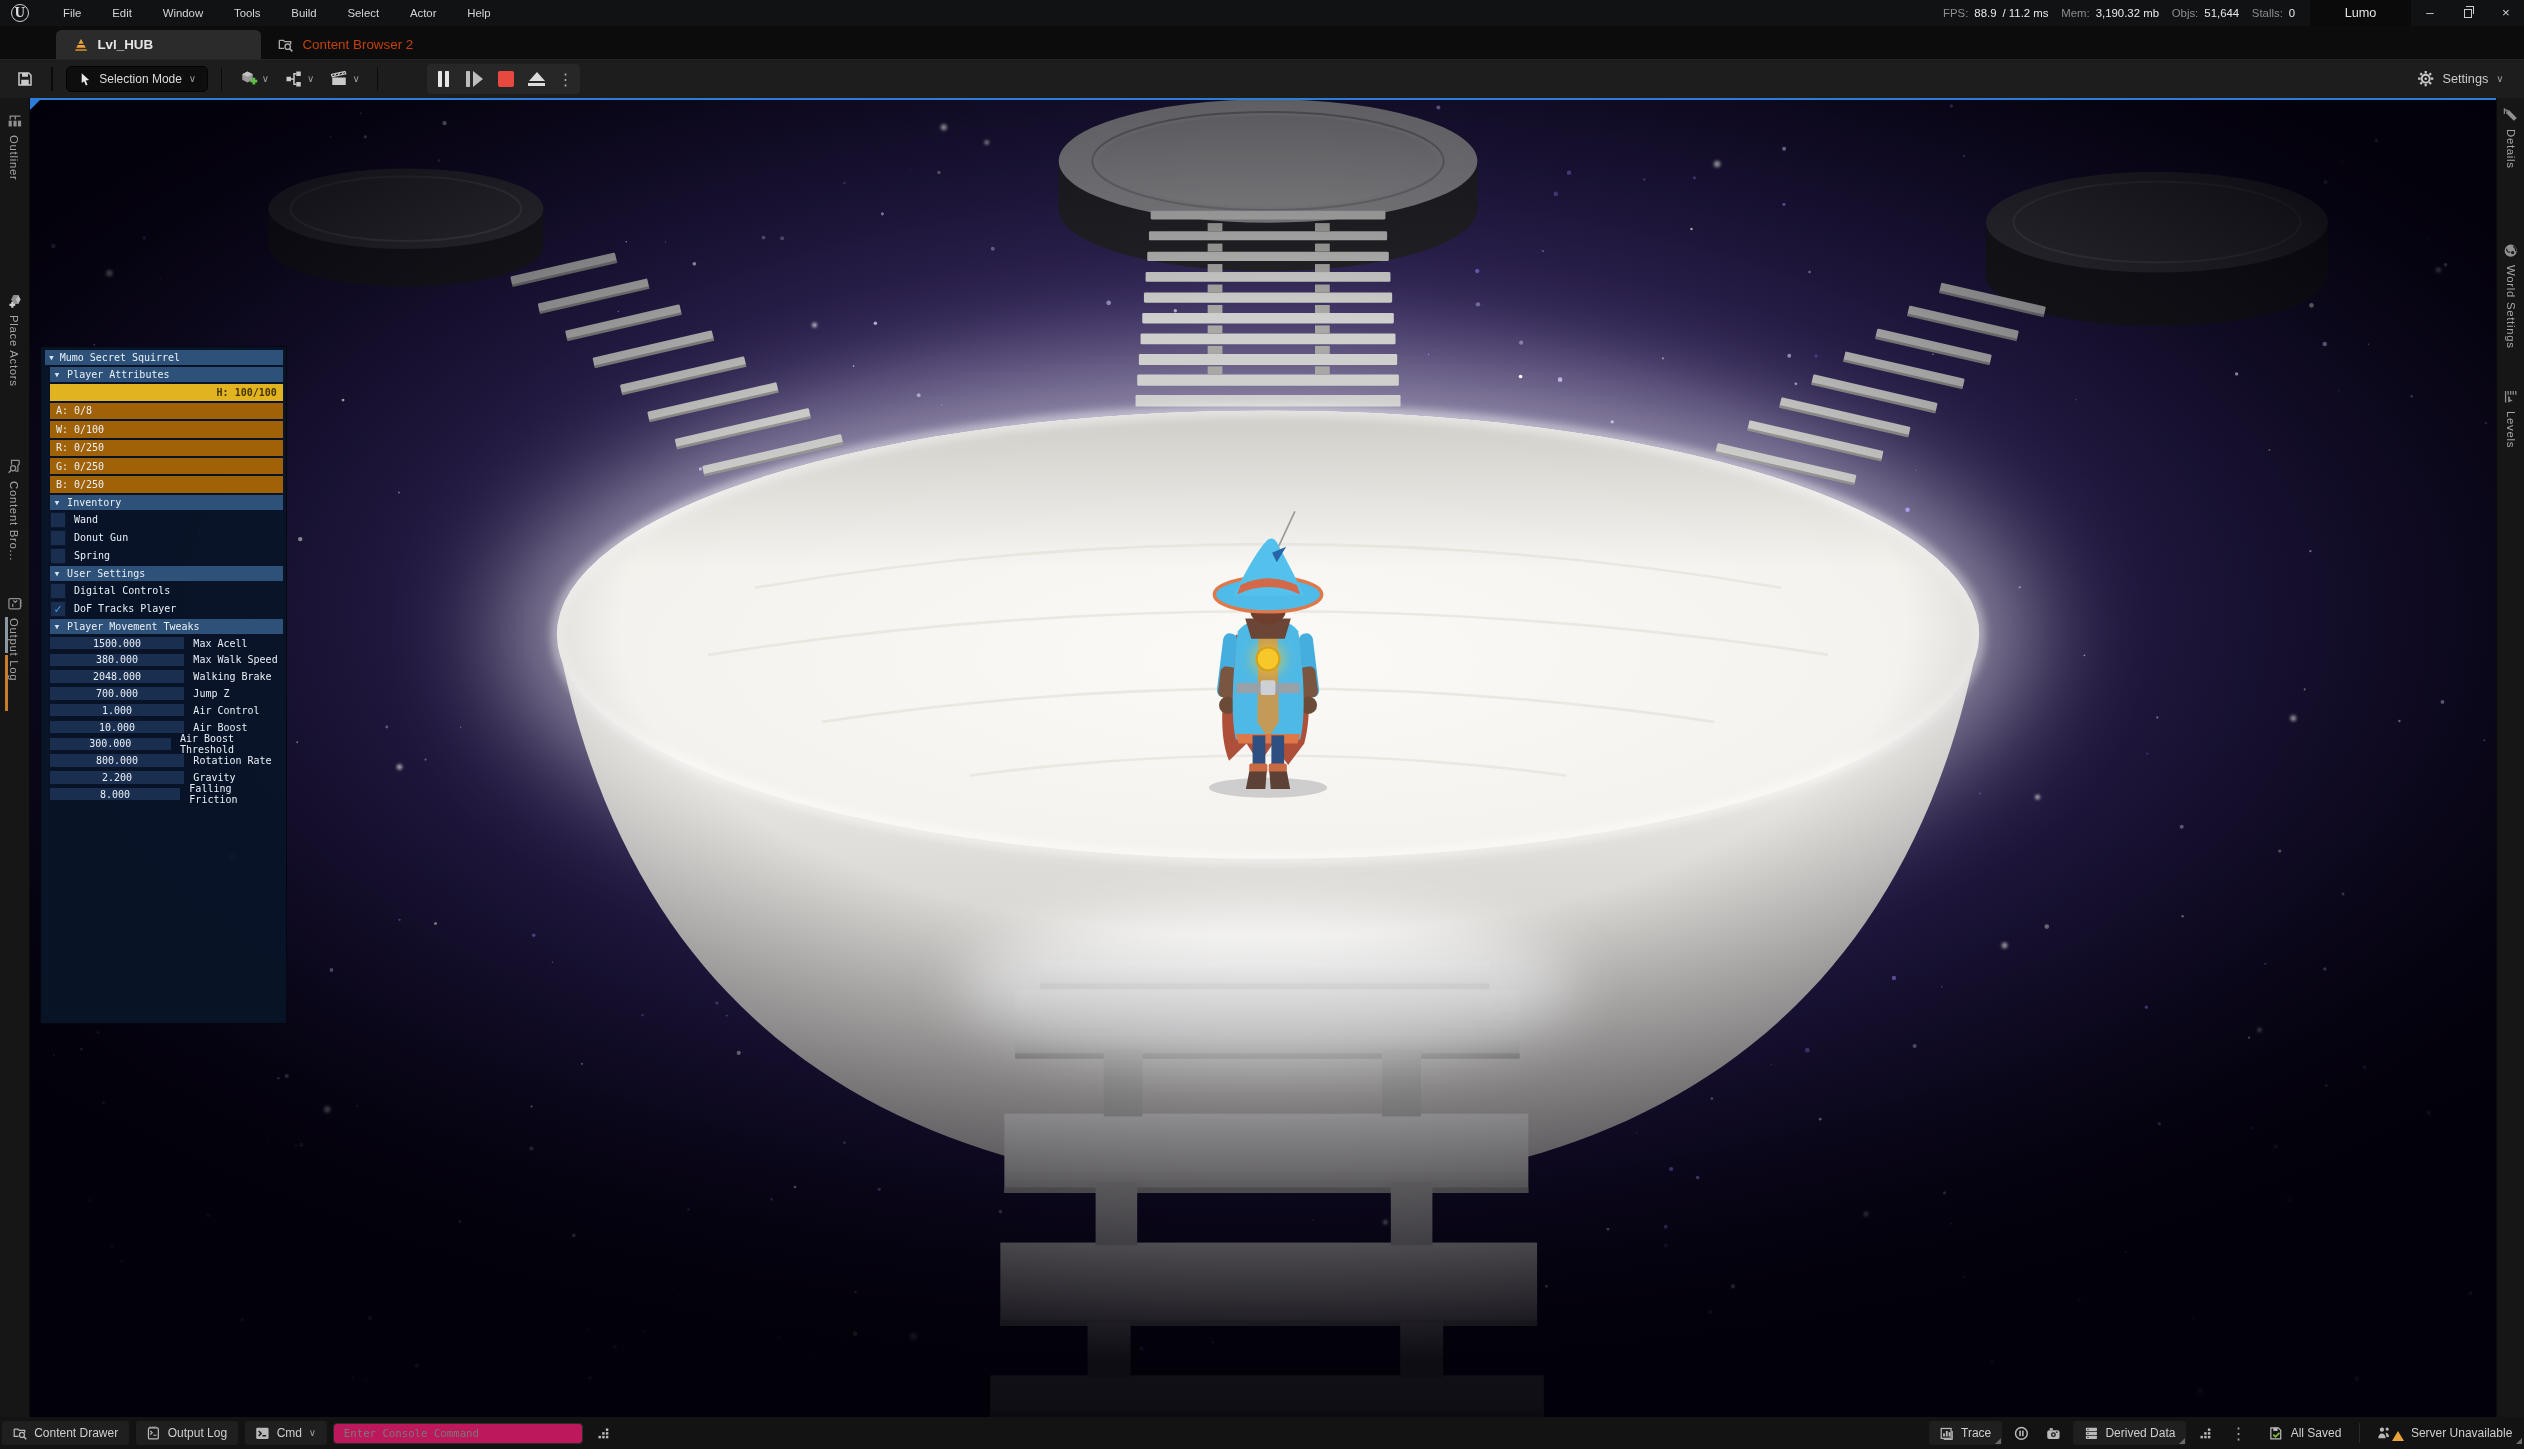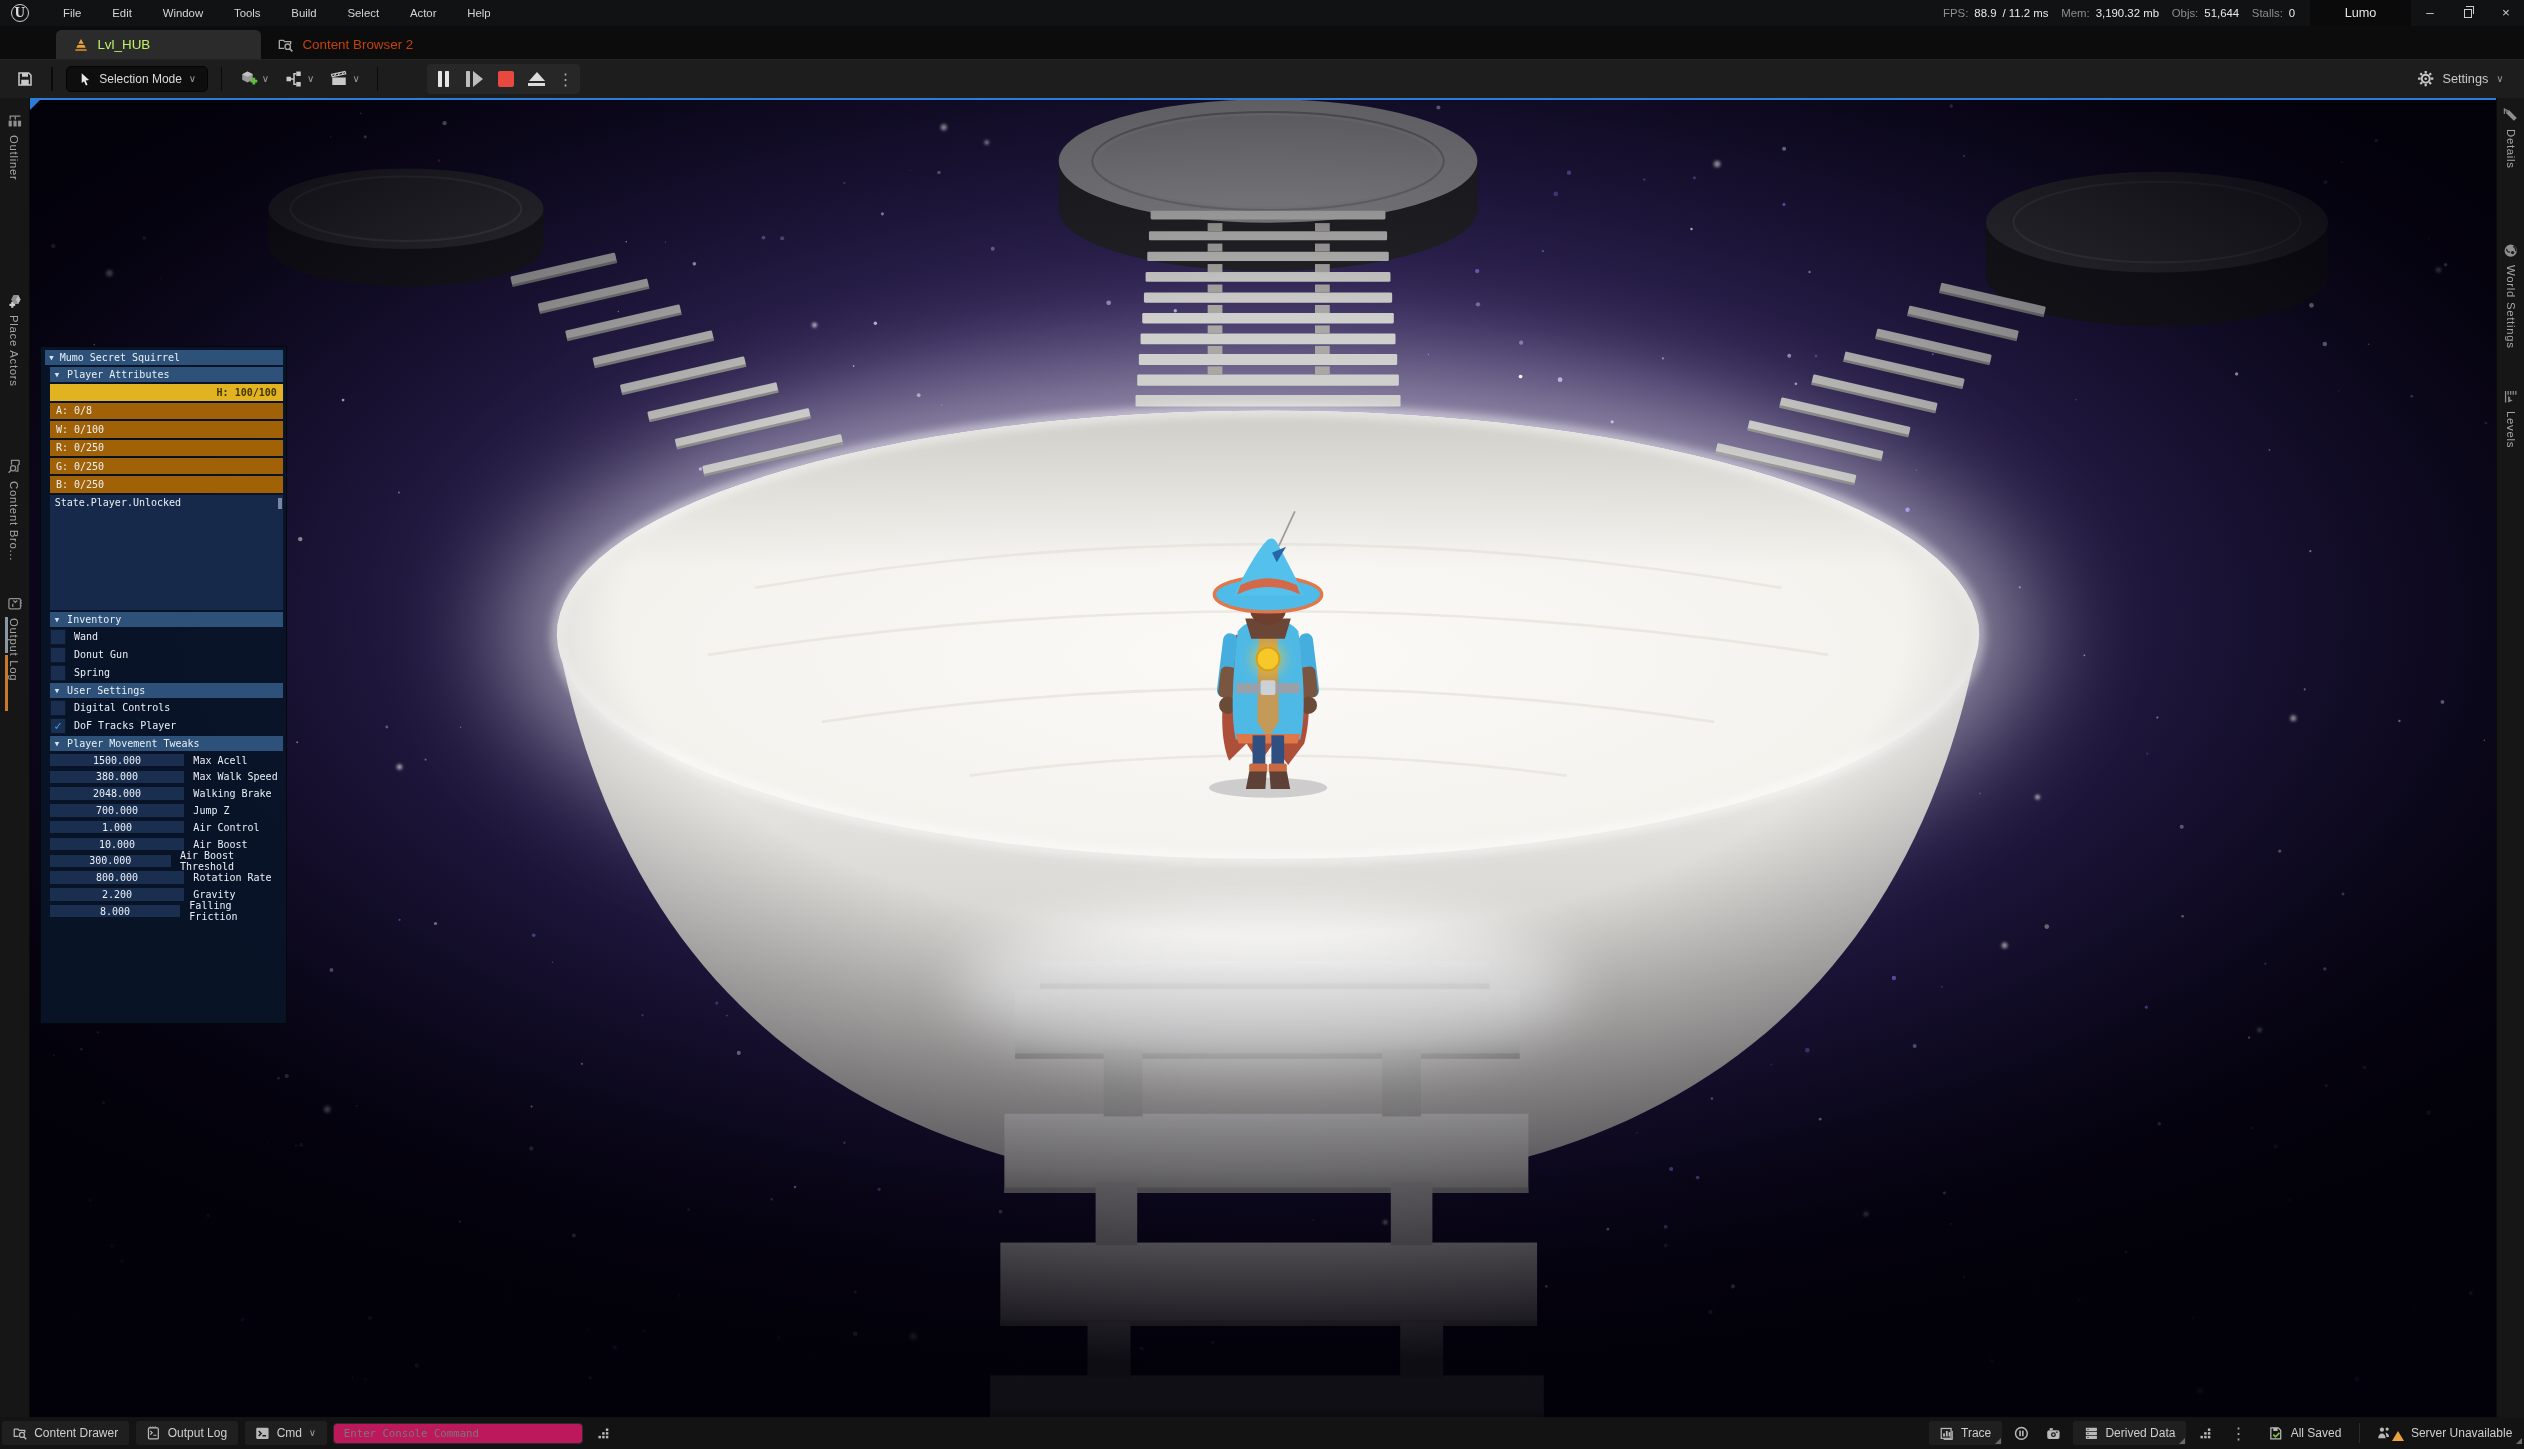--- a/index.html
+++ b/index.html
@@ -16,21 +16,21 @@
   .stat-value{color:#e9e9e9;}
   .project-box{height:25.5px;min-width:101px;background:#0a0a0b;color:#e4e4e4;font-size:12.7px;display:flex;align-items:center;justify-content:center;padding:0 20px;}
   .winbtns{display:flex;height:25.5px;}
   .winbtn{width:38px;display:flex;align-items:center;justify-content:center;color:#d0d0d0;font-size:13.4px;}
   .restore-glyph{width:8.7px;height:8.7px;border:1.3px solid #cdcdcd;position:relative;margin-top:2px;}
   .restore-glyph i{position:absolute;left:1.3px;top:-4px;width:8px;height:8px;border:1.3px solid #cdcdcd;border-bottom:none;border-left:none;display:block;}
 
   
   .tabbar{position:absolute;left:0;top:25.5px;width:100%;height:34px;background:#0c0c0d;display:flex;align-items:flex-end;padding-left:56px;z-index:19;}
   .tab{height:29.5px;display:flex;align-items:center;gap:8px;padding:0 17.4px;font-size:13.4px;color:#c2410c;border-radius:5.4px 5.4px 0 0;}
-  .tab.active{background:#2b2b2c;color:#bef264;width:205px;}
+  .tab.active{background:#2b2b2c;color:#e5e5e5;width:205px;font-weight:bold;}
   .tab .ic{width:16px;height:16px;}
 
   
   .toolbar{position:absolute;left:0;top:59px;width:100%;height:39px;background:#1d1d1e;display:flex;align-items:center;padding:0 12px;gap:8px;z-index:19;border-top:0.7px solid #242425;}
   .tdiv{width:1.3px;height:24px;background:#0b0b0b;margin:0 5.4px;}
   .icbtn{display:flex;align-items:center;gap:4px;color:#c9c9c9;padding:2.7px 4px;border-radius:2.7px;}
   .icbtn .ic{width:18px;height:18px;}
   .mode-btn{display:flex;align-items:center;gap:6.7px;background:#0e0e0f;border:0.7px solid #040404;border-radius:5px;height:25.5px;padding:0 10.7px;color:#dcdcdc;font-size:12px;}
   .chev{font-size:10px;color:#9a9a9a;line-height:1;}
   .pie-group{display:flex;align-items:center;background:#272728;border-radius:4px;margin-left:35px;height:29.5px;padding:0 1.3px;}
@@ -952,24 +952,20 @@
       <div class="dbg-h2 inset">
         <span class="dbg-tri">▼</span>
         <span>Player Attributes</span>
       </div>
       <div class="dbg-health inset">H: 100/100</div>
       <div class="dbg-row inset">A: 0/8</div>
       <div class="dbg-row inset">W: 0/100</div>
       <div class="dbg-row inset">R: 0/250</div>
       <div class="dbg-row inset">G: 0/250</div>
       <div class="dbg-row inset">B: 0/250</div>
-      <div class="dbg-state inset">
-        <span>State.Player.Unlocked</span>
-        <span class="dbg-scrollnub"></span>
-      </div>
       <div class="dbg-h2 inset">
         <span class="dbg-tri">▼</span>
         <span>Inventory</span>
       </div>
       <div class="chk-row inset">
         <span class="chk"></span>
         <span>Wand</span>
       </div>
       <div class="chk-row inset">
         <span class="chk"></span>

